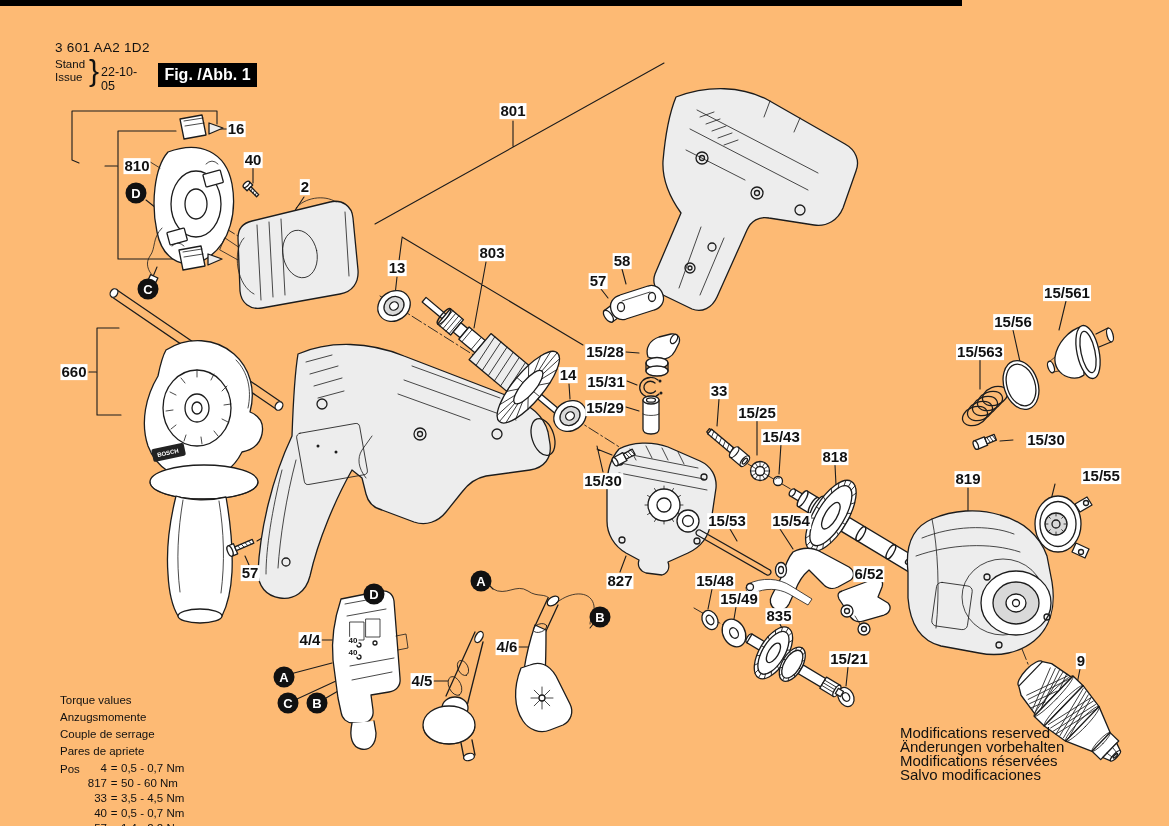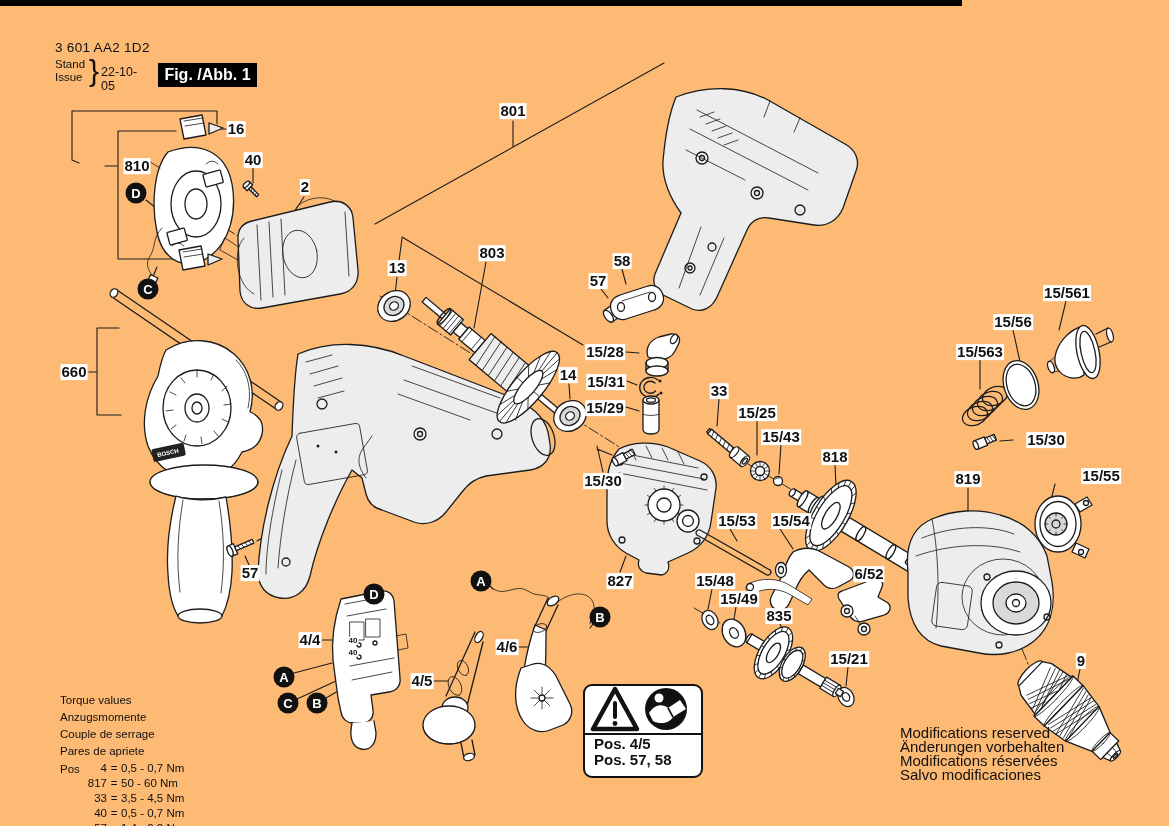--- a/index.html
+++ b/index.html
@@ -98,41 +98,20 @@
       </div>
   </div>
 
   <div id="notes-block">
       <div>Modifications reserved</div>
       <div>Änderungen vorbehalten</div>
       <div>Modifications réservées</div>
       <div>Salvo modificaciones</div>
     </div>
 
-  <div id="warn-box">
-    <div id="warn-icons">
-      <svg width="112" height="46" viewBox="583 685 112 46">
-        <g>
-          <polygon points="613,688 591,728 635,728" style="fill:#fff;stroke:#111;stroke-width:4.5;stroke-linejoin:round"></polygon>
-          <path d="M613,702 L613,716" style="stroke:#111;stroke-width:4;stroke-linecap:round"></path>
-          <circle cx="613" cy="722.5" r="2.4" style="fill:#111;stroke:none"></circle>
-        </g>
-        <g>
-          <circle cx="664" cy="708" r="21" style="fill:#111;stroke:none"></circle>
-          <circle cx="657" cy="697" r="4.5" style="fill:#fff;stroke:none"></circle>
-          <path d="M647,712 C652,704 660,702 666,707 L678,699 L684,708 L671,716 C668,722 658,724 651,720 Z" style="fill:#fff;stroke:none"></path>
-          <path d="M666,707 L671,716" style="stroke:#111;stroke-width:1.6"></path>
-        </g>
-      </svg>
-    </div>
-    <div id="warn-text">
-      <div>Pos. 4/5</div>
-      <div>Pos. 57, 58</div>
-    </div>
-  </div>
 
   <svg id="artsvg" width="1169" height="826" viewBox="0 0 1169 826">
 
     <path class="leader" d="
       M72,111 L217,111 M217,111 L217,124 M220,129 L231,129
       M72,111 L72,160 M72,160 L79,163 M105,166 L117,166
       M118,131 L118,259 M118,131 L176,131 M118,259 L176,259
       M253,168 L253,183 M304,197 L294,212
       M513,121 L513,146 M664,63 L375,224
       M397,277 L395,295 M399,261 L402,238 M402,237 L583,345 M486,262 L474,328
@@ -534,21 +513,21 @@
     <div class="plabel" style="left: 622px; top: 261px;">58</div>
     <div class="plabel" style="left: 605px; top: 352px;">15/28</div>
     <div class="plabel" style="left: 606px; top: 382px;">15/31</div>
     <div class="plabel" style="left: 605px; top: 408px;">15/29</div>
     <div class="plabel" style="left: 719px; top: 391px;">33</div>
     <div class="plabel" style="left: 757px; top: 413px;">15/25</div>
     <div class="plabel" style="left: 781px; top: 437px;">15/43</div>
     <div class="plabel" style="left: 835px; top: 457px;">818</div>
     <div class="plabel" style="left: 603px; top: 481px;">15/30</div>
     <div class="plabel" style="left: 620px; top: 581px;">827</div>
-    <div class="plabel" style="left: 727px; top: 521px; margin-left: 10px;">15/53</div>
+    <div class="plabel" style="left: 727px; top: 521px;">15/53</div>
     <div class="plabel" style="left: 775px; top: 521px; margin-left: 16px;">15/54</div>
     <div class="plabel" style="left: 869px; top: 574px;">6/52</div>
     <div class="plabel" style="left: 715px; top: 581px;">15/48</div>
     <div class="plabel" style="left: 739px; top: 599px;">15/49</div>
     <div class="plabel" style="left: 779px; top: 616px;">835</div>
     <div class="plabel" style="left: 849px; top: 659px;">15/21</div>
     <div class="plabel" style="left: 968px; top: 479px;">819</div>
     <div class="plabel" style="left: 1067px; top: 293px;">15/561</div>
     <div class="plabel" style="left: 1013px; top: 322px;">15/56</div>
     <div class="plabel" style="left: 980px; top: 352px;">15/563</div>

